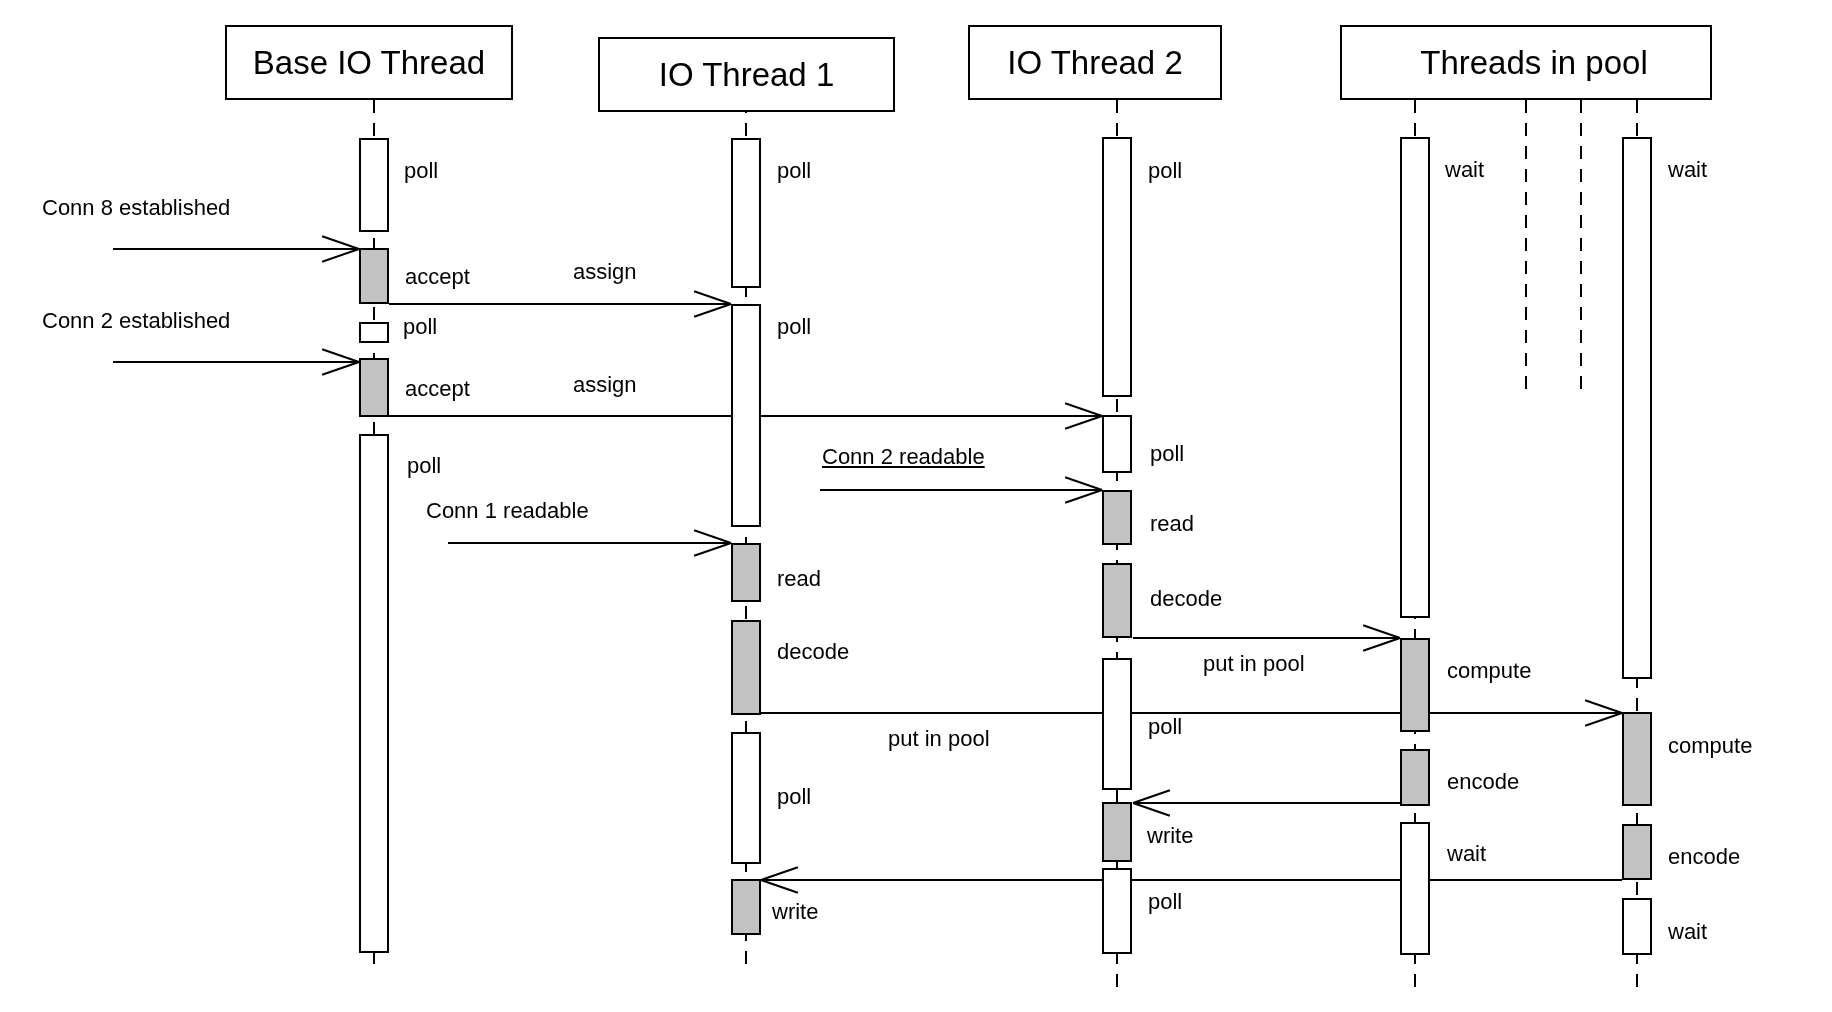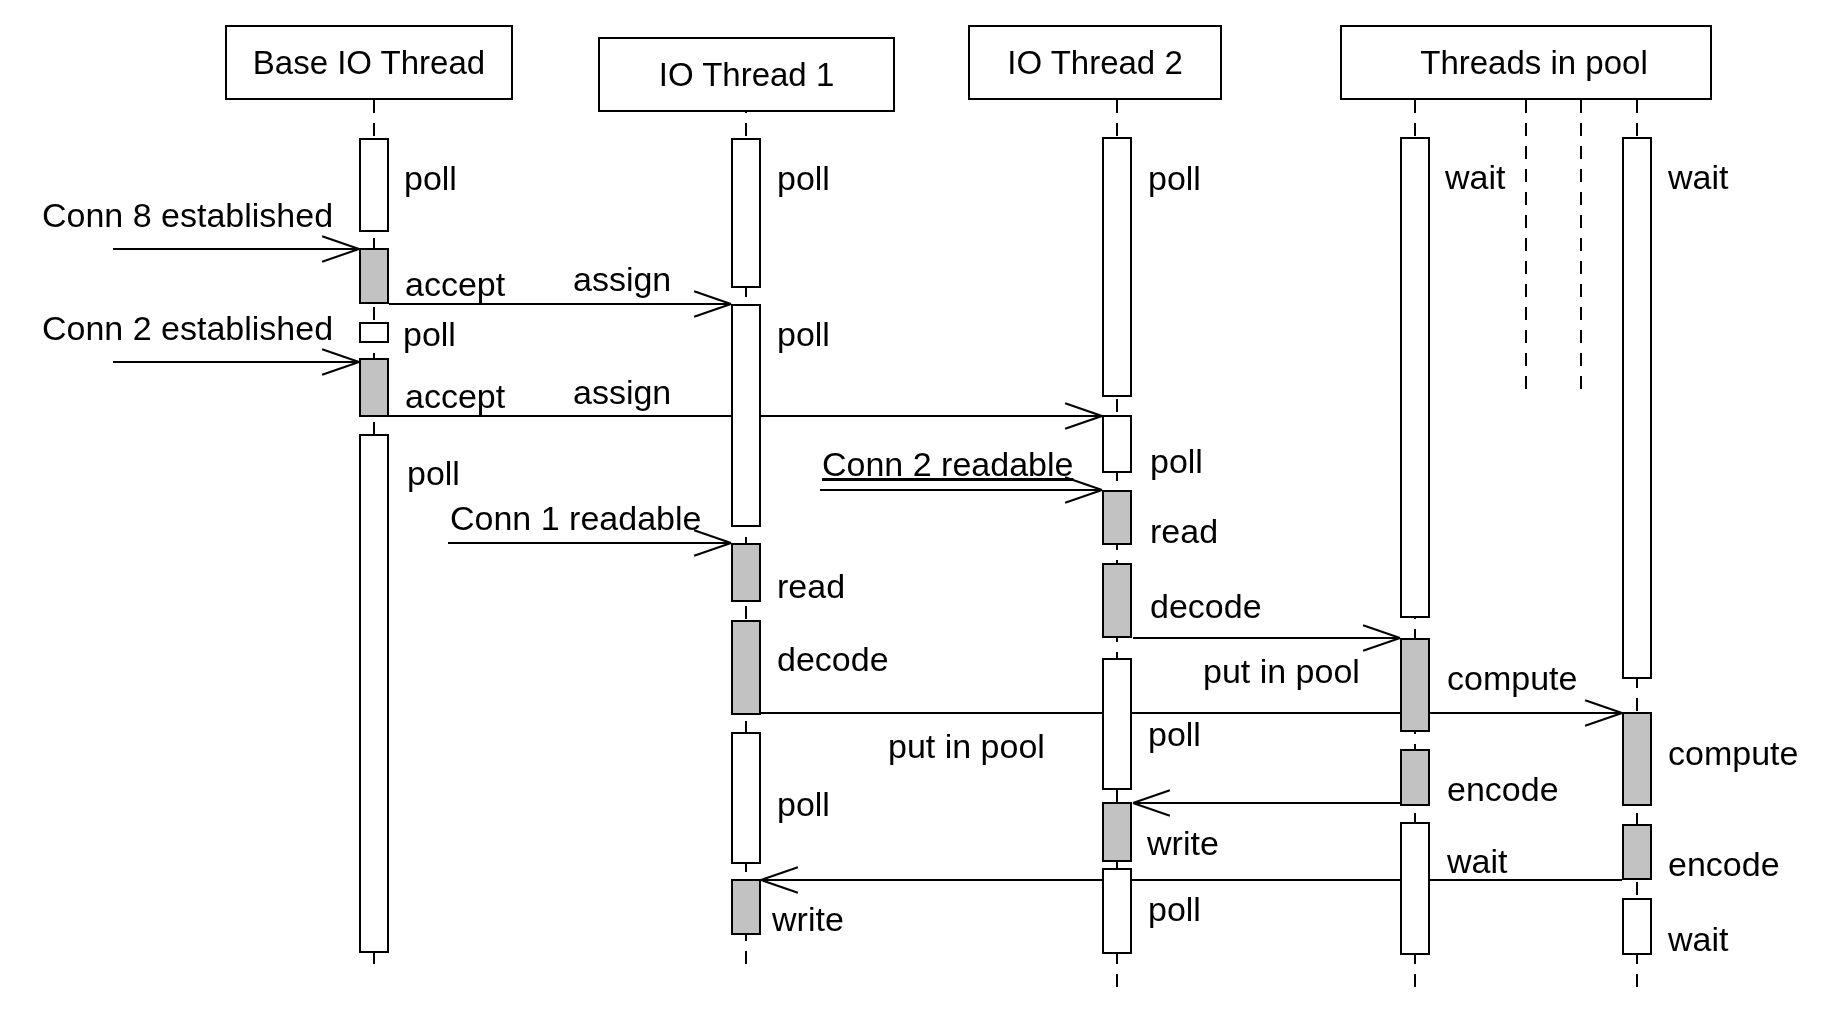--- a/index.html
+++ b/index.html
@@ -14,21 +14,21 @@
   .pbox span{font-size:33px;white-space:nowrap;}
   .lifeline{
     position:absolute;width:2px;z-index:1;
     background-image:repeating-linear-gradient(to bottom,#000 0px,#000 13px,transparent 13px,transparent 23px);
   }
   .bar{position:absolute;border:2px solid #000;box-sizing:border-box;z-index:3;}
   .bar.idle{background:#ffffff;}
   .bar.active{background:#c2c2c2;}
   .msgline{position:absolute;height:2px;background:#000;z-index:2;}
   .wing{position:absolute;height:2px;width:39px;background:#000;z-index:2;}
-  .lbl{position:absolute;font-size:34px;line-height:1.2;white-space:nowrap;z-index:4;}
+  .lbl{position:absolute;font-size:22px;line-height:1.2;white-space:nowrap;z-index:4;}
 </style>
 </head>
 <body>
 
 <div class="stage">
     <div class="pbox" style="left: 225px; top: 25px; width: 288px; height: 75px;">
       <span>Base IO Thread</span>
     </div>
     <div class="pbox" style="left: 598px; top: 25px; width: 297px; height: 75px; margin-top: 12px;">
       <span>IO Thread 1</span>
@@ -62,21 +62,21 @@
     <div class="wing" style="top: 415px; left: 1063px; transform-origin: 100% 50%; transform: rotate(19deg);"></div>
     <div class="wing" style="top: 415px; left: 1063px; transform-origin: 100% 50%; transform: rotate(-19deg);"></div>
     <div class="lbl" style="left: 573px; top: 372px;">assign</div>
     <div class="msgline" style="left: 820px; top: 489px; width: 282px;"></div>
     <div class="wing" style="top: 489px; left: 1063px; transform-origin: 100% 50%; transform: rotate(19deg);"></div>
     <div class="wing" style="top: 489px; left: 1063px; transform-origin: 100% 50%; transform: rotate(-19deg);"></div>
     <div class="lbl" style="left: 822px; top: 444px; text-decoration: underline;">Conn 2 readable</div>
     <div class="msgline" style="left: 448px; top: 542px; width: 283px;"></div>
     <div class="wing" style="top: 542px; left: 692px; transform-origin: 100% 50%; transform: rotate(19deg);"></div>
     <div class="wing" style="top: 542px; left: 692px; transform-origin: 100% 50%; transform: rotate(-19deg);"></div>
-    <div class="lbl" style="left: 450px; top: 498px;">Conn 1 readable</div>
+    <div class="lbl" style="left: 426px; top: 498px;">Conn 1 readable</div>
     <div class="msgline" style="left: 1133px; top: 637px; width: 267px;"></div>
     <div class="wing" style="top: 637px; left: 1361px; transform-origin: 100% 50%; transform: rotate(19deg);"></div>
     <div class="wing" style="top: 637px; left: 1361px; transform-origin: 100% 50%; transform: rotate(-19deg);"></div>
     <div class="lbl" style="left: 1203px; top: 651px;">put in pool</div>
     <div class="msgline" style="left: 761px; top: 712px; width: 861px;"></div>
     <div class="wing" style="top: 712px; left: 1583px; transform-origin: 100% 50%; transform: rotate(19deg);"></div>
     <div class="wing" style="top: 712px; left: 1583px; transform-origin: 100% 50%; transform: rotate(-19deg);"></div>
     <div class="lbl" style="left: 888px; top: 726px;">put in pool</div>
     <div class="msgline" style="left: 1133px; top: 802px; width: 267px;"></div>
     <div class="wing" style="top: 802px; left: 1133px; transform-origin: 0px 50%; transform: rotate(19deg);"></div>

